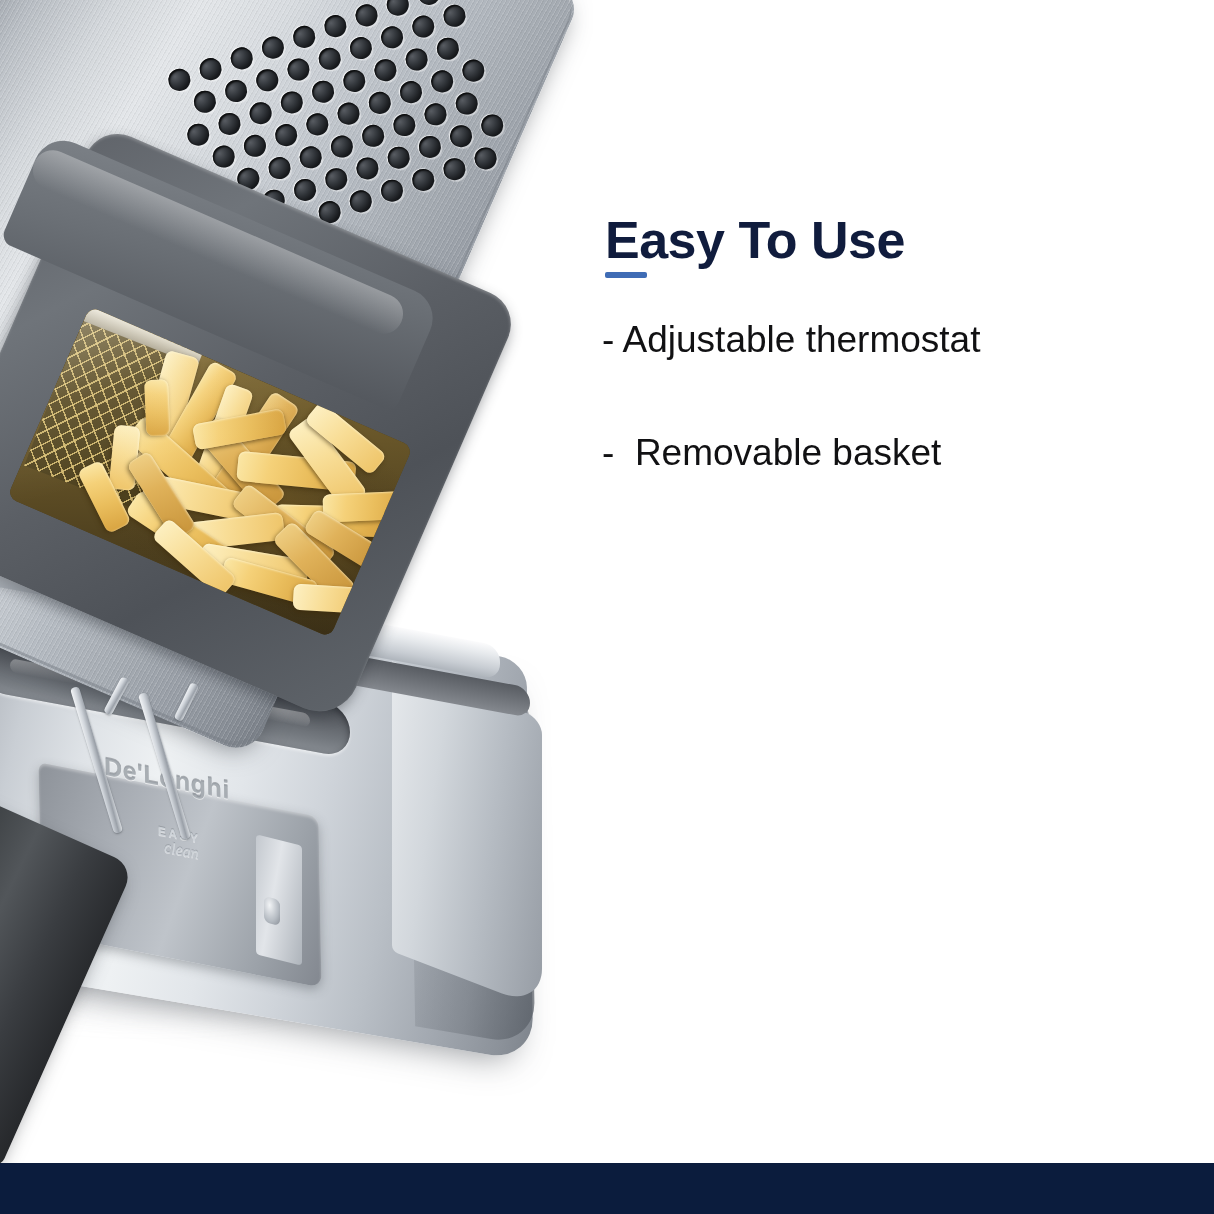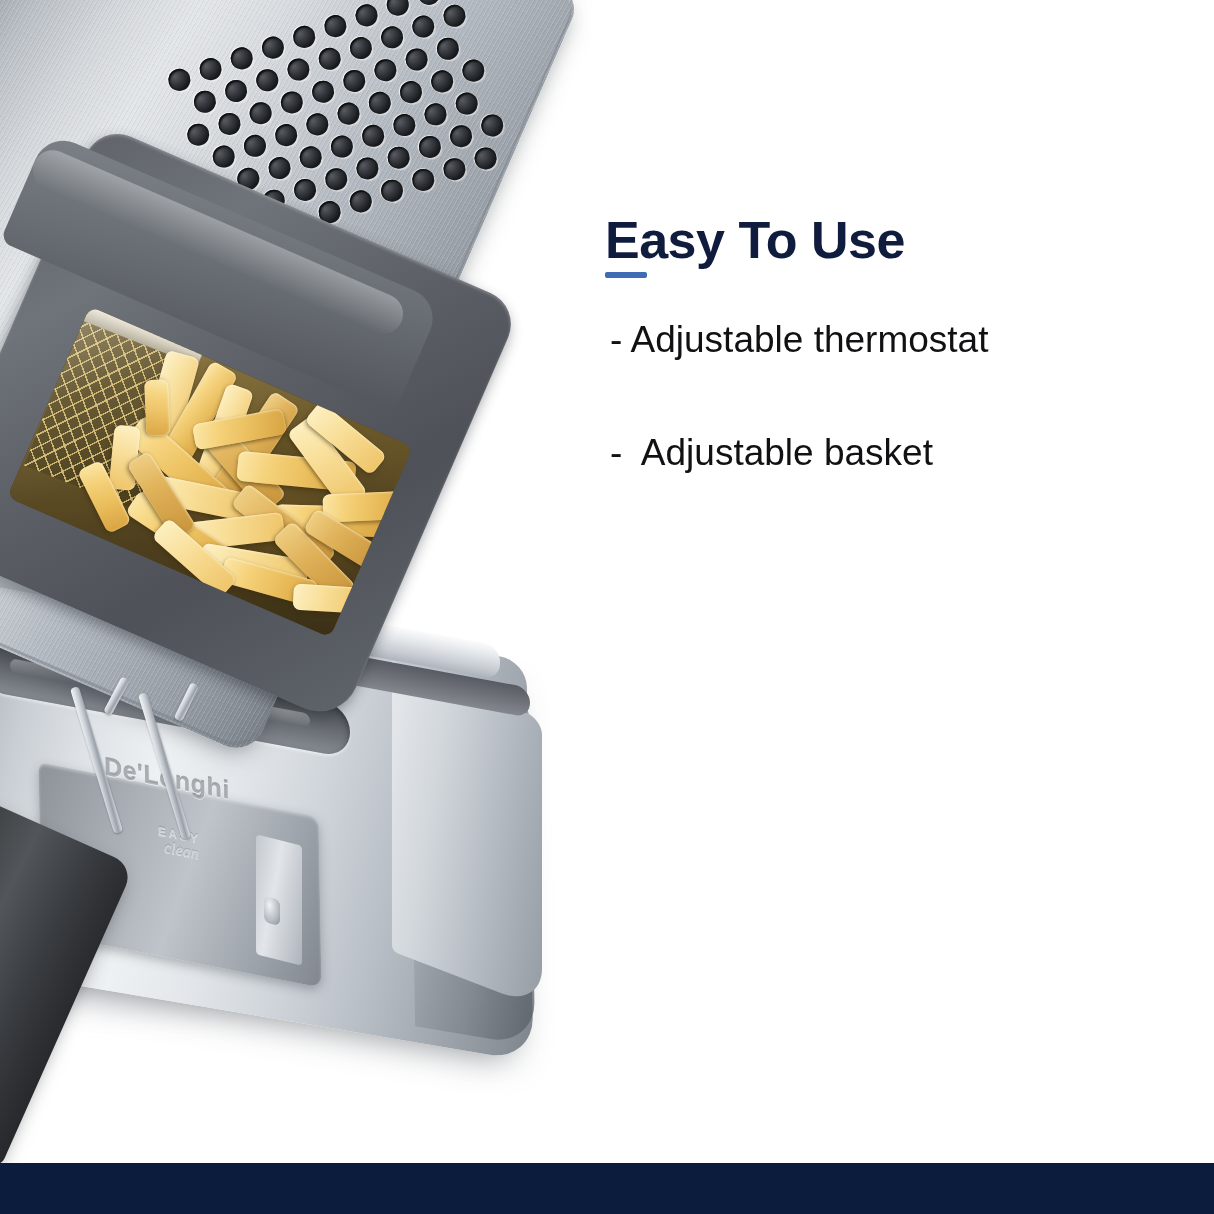--- a/index.html
+++ b/index.html
@@ -245,21 +245,21 @@
     color:#101c3d;line-height:1.05;white-space:nowrap;
   }
   .accent-dash{
     position:absolute;left:5px;top:272px;width:42px;height:6px;
     background:#3f6cb5;border-radius:2px;
   }
   .features{position:absolute;left:2px;top:318px;width:600px;}
   .feature{
     font-size:37px;font-weight:400;color:#111113;
     line-height:1.2;white-space:pre;
-    margin:0 0 69px 8px;
+    margin:0 0 69px 0;
   }
   .feature:last-child{margin-bottom:0;}
 
   
   .bottom-bar{
     position:absolute;left:0;bottom:0;width:1214px;height:51px;
     background:#0b1c3d;
   }
   .bottom-bar-edge{
     position:absolute;left:0;bottom:49px;width:1214px;height:2px;
@@ -408,20 +408,20 @@
       <div class="handle-grip"></div>
 
     </div>
   </div>
 
   <div class="text-panel">
     <h1 class="headline">Easy To Use</h1>
     <div class="accent-dash"></div>
     <div class="features" id="features">
         <p class="feature">- Adjustable thermostat</p>
-        <p class="feature">-  Adjustable basket</p>
+        <p class="feature">-  Removable basket</p>
       </div>
   </div>
 
   <div class="bottom-bar-edge"></div>
   <div class="bottom-bar"></div>
 
 </div>
 
 </body></html>

